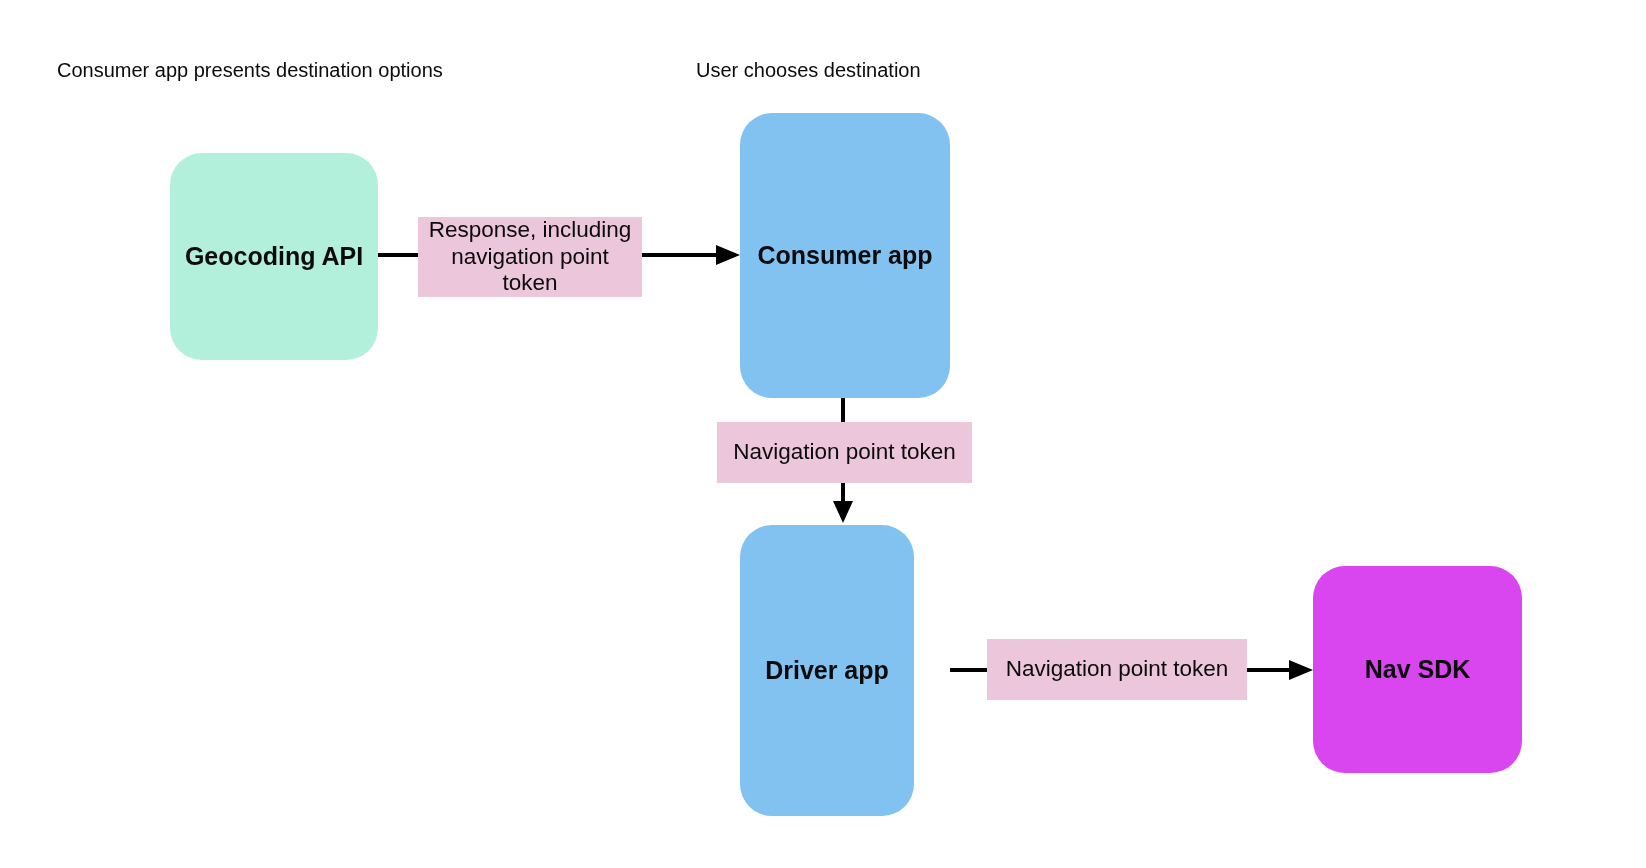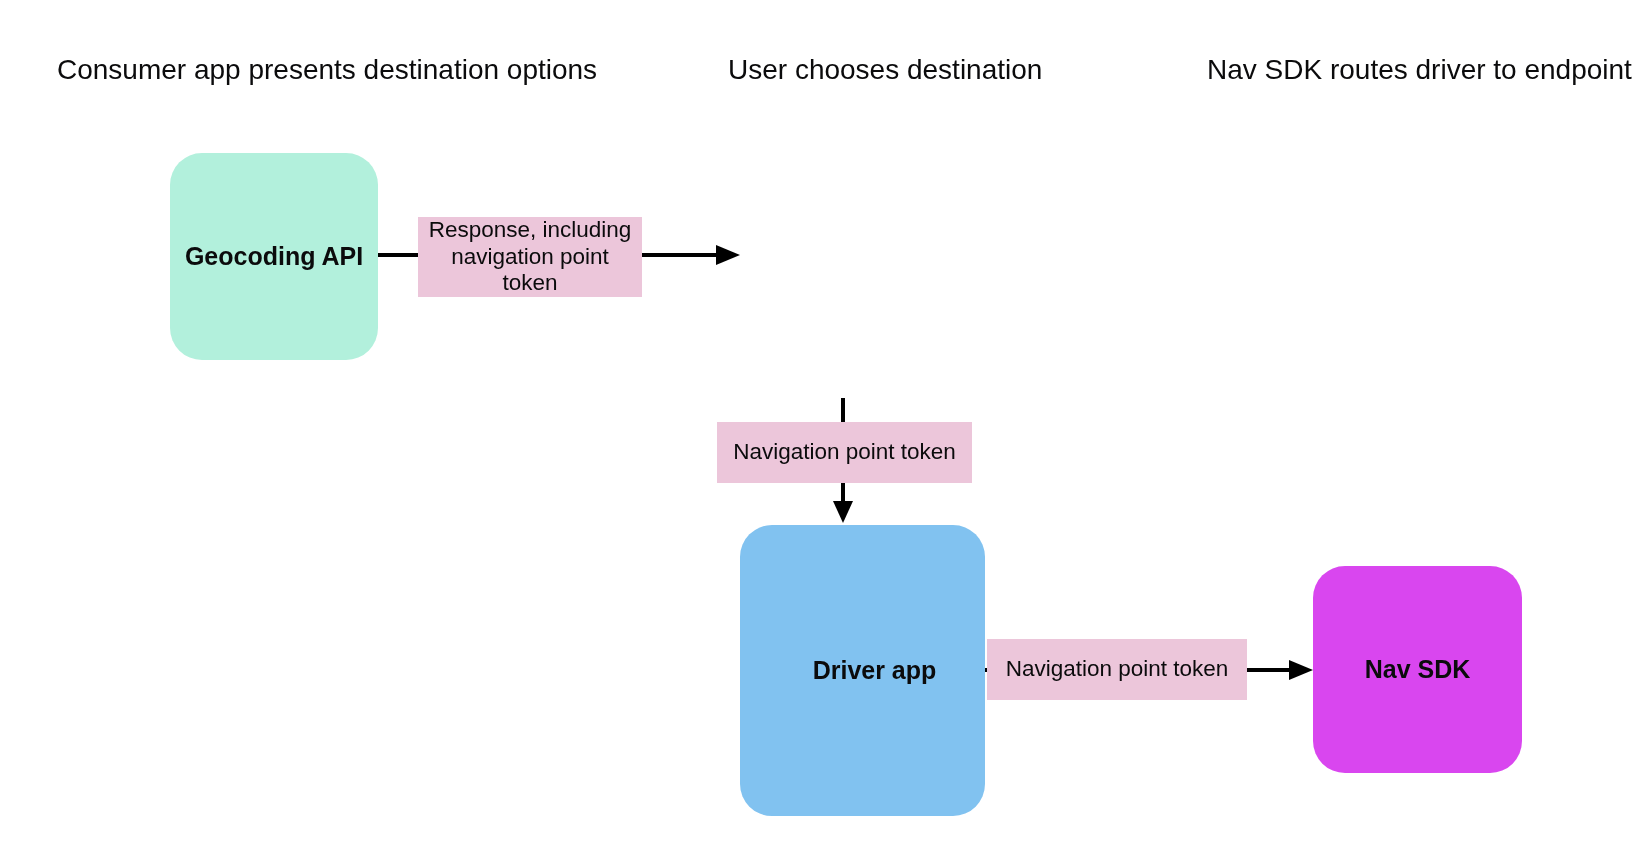--- a/index.html
+++ b/index.html
@@ -11,21 +11,21 @@
   .canvas {
     position: relative;
     width: 1646px;
     height: 868px;
     background: #ffffff;
     overflow: hidden;
     color: #0b0b0c;
   }
   .step-heading {
     position: absolute;
-    font-size: 28px;
+    font-size: 20px;
     line-height: 28px;
     white-space: nowrap;
     color: #0b0b0c;
   }
   .node {
     position: absolute;
     border-radius: 32px;
     display: flex;
     align-items: center;
     justify-content: center;
@@ -66,65 +66,67 @@
     border-left: 24px solid var(--arrow, #000);
   }
   .arrowhead.down {
     border-left: 10px solid transparent;
     border-right: 10px solid transparent;
     border-top: 22px solid var(--arrow, #000);
   }
 
   
   #heading-1 { left: 57px;   top: 56px; }
-  #heading-2 { left: 728px;  top: 56px; text-align: center; }
+  #heading-2 { left: 696px;  top: 56px; text-align: center; }
   #heading-3 { left: 1207px; top: 56px; }
 
   #node-geocoding { left: 170px;  top: 153px; width: 208px; height: 207px; }
   #node-consumer  { left: 740px;  top: 113px; width: 210px; height: 285px; }
-  #node-driver    { left: 740px;  top: 525px; width: 221px; height: 291px; padding-left: 24px; }
+  #node-driver    { left: 740px;  top: 525px; width: 174px; height: 291px; }
   #node-navsdk    { left: 1313px; top: 566px; width: 209px; height: 207px; }
 
   #label-response { left: 418px; top: 217px; width: 224px; height: 80px; }
   #label-token-1  { left: 717px; top: 422px; width: 255px; height: 61px; }
   #label-token-2  { left: 987px; top: 639px; width: 260px; height: 61px; }
 
   #line-1 { left: 378px; top: 253px; width: 340px; height: 4px; }
   #head-1 { left: 716px; top: 245px; }
   #line-2 { left: 841px; top: 398px; width: 4px; height: 104px; }
   #head-2 { left: 833px; top: 501px; }
   #line-3 { left: 950px; top: 668px; width: 340px; height: 4px; }
   #head-3 { left: 1289px; top: 660px; }
 </style>
 </head>
 <body>
 
 <div class="canvas">
 
   <div class="step-heading" id="heading-1">Consumer app presents destination options</div>
   <div class="step-heading" id="heading-2">User chooses destination</div>
-  <div class="step-heading" id="heading-3">Nav SDK routes driver to endpoint</div>
 
   <div class="edge-line" id="line-1" style="background: rgb(0, 0, 0);"></div>
   <div class="arrowhead right" id="head-1"></div>
 
   <div class="edge-line" id="line-2" style="background: rgb(0, 0, 0);"></div>
   <div class="arrowhead down" id="head-2"></div>
 
   <div class="edge-line" id="line-3" style="background: rgb(0, 0, 0);"></div>
   <div class="arrowhead right" id="head-3"></div>
 
   <div class="edge-label" id="label-response" style="background: rgb(236, 198, 218);">Response, including navigation point token</div>
   <div class="edge-label" id="label-token-1" style="background: rgb(236, 198, 218);">Navigation point token</div>
   <div class="edge-label" id="label-token-2" style="background: rgb(236, 198, 218);">Navigation point token</div>
 
   <div class="node" id="node-geocoding" style="background: rgb(178, 240, 220);">
     <span class="node-label">Geocoding API</span>
   </div>
 
+  <div class="node" id="node-consumer" style="background: rgb(129, 194, 240);">
+    <span class="node-label">Consumer app</span>
+  </div>
 
   <div class="node" id="node-driver" style="background: rgb(129, 194, 240);">
     <span class="node-label">Driver app</span>
   </div>
 
   <div class="node" id="node-navsdk" style="background: #d946ef;">
     <span class="node-label">Nav SDK</span>
   </div>
 
 </div>

